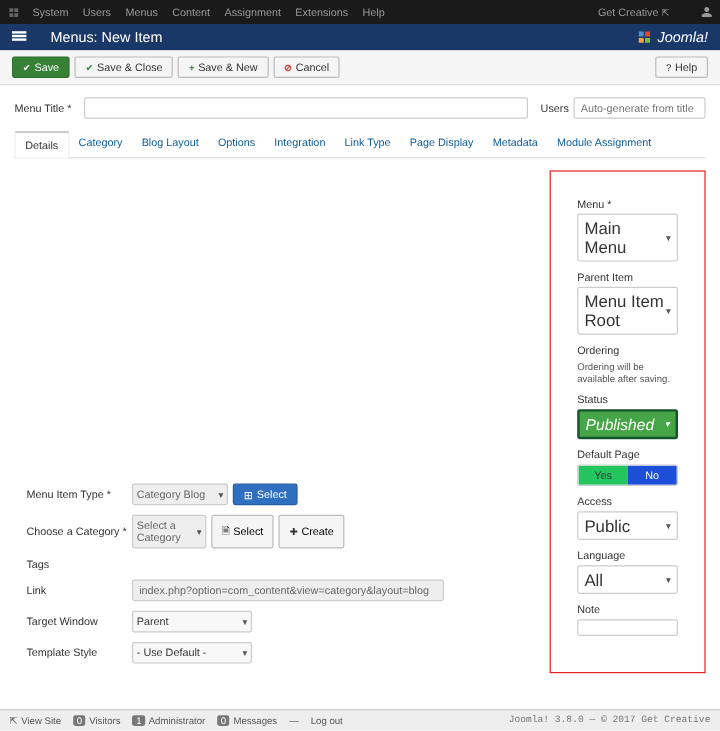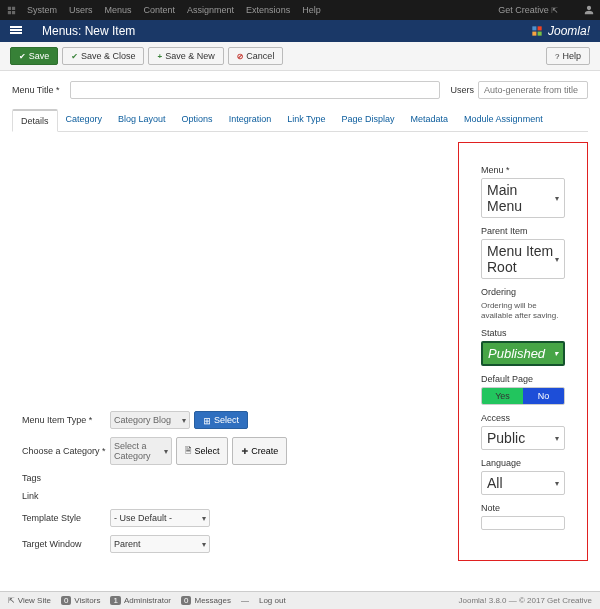--- a/index.html
+++ b/index.html
@@ -66,21 +66,21 @@
 .toggle { display: flex; border: 1px solid #ccc; border-radius: 2px; overflow: hidden; }
 .toggle div { flex: 1; text-align: center; font-size: 9px; padding: 3px 0; cursor: pointer; }
 .toggle .yes { background: #22c55e; color: #333; }
 .toggle .no { background: #1d4ed8; color: #fff; }
 .note-input { border: 1px solid #ccc; width: 100%; height: 14px; border-radius: 2px; }
 
 .footer { position: absolute; bottom: 0; left: 0; right: 0; height: 18px; background: #eee; border-top: 1px solid #ccc; display: flex; align-items: center; padding: 0 8px; font-size: 8px; color: #555; justify-content: space-between; }
 .footer-left { display: flex; align-items: center; gap: 10px; }
 .footer-left .fitem { display: flex; align-items: center; gap: 3px; cursor: pointer; }
 .badge { background: #777; color: #fff; border-radius: 2px; padding: 0 3px; font-size: 8px; }
-.footer-right { color: #777; }
+.footer-right { color: #777; font-family: Liberation Mono, monospace; }
 
 .grid-icon { display:inline-block; width:8px; height:8px; }
 .grid-icon::before { content:"⊞"; font-size:9px; color:#fff; }
 .doc-icon::before { content:"🗎"; font-size:8px; }
 .plus-sq::before { content:"✚"; font-size:8px; color:#333; }
 </style>
 </head>
 <body>
 
 <div class="topbar">
@@ -202,33 +202,36 @@
             </button>
         </div>
       </div>
 
       <div class="form-row">
         <div class="flabel">Tags</div>
       </div>
 
       <div class="form-row">
         <div class="flabel">Link</div>
+        <div class="fcontrol">
+          <input class="txt-input" style="width: 260px;" readonly="" value="index.php?option=com_content&amp;view=category&amp;layout=blog">
+        </div>
+      </div>
+
+      <div class="form-row">
+        <div class="flabel">Target Window</div>
+        <div class="fcontrol">
+          <div class="select" style="width:100px">Parent</div>
+        </div>
       </div>
 
       <div class="form-row">
         <div class="flabel">Template Style</div>
         <div class="fcontrol">
           <div class="select" style="width:100px">- Use Default -</div>
-        </div>
-      </div>
-
-      <div class="form-row">
-        <div class="flabel">Target Window</div>
-        <div class="fcontrol">
-          <div class="select" style="width:100px">Parent</div>
         </div>
       </div>
 
     </div>
 
     <div class="right-col">
       <div class="rgroup">
         <span class="rlabel">Menu *</span>
         <div class="rselect">Main Menu</div>
       </div>

